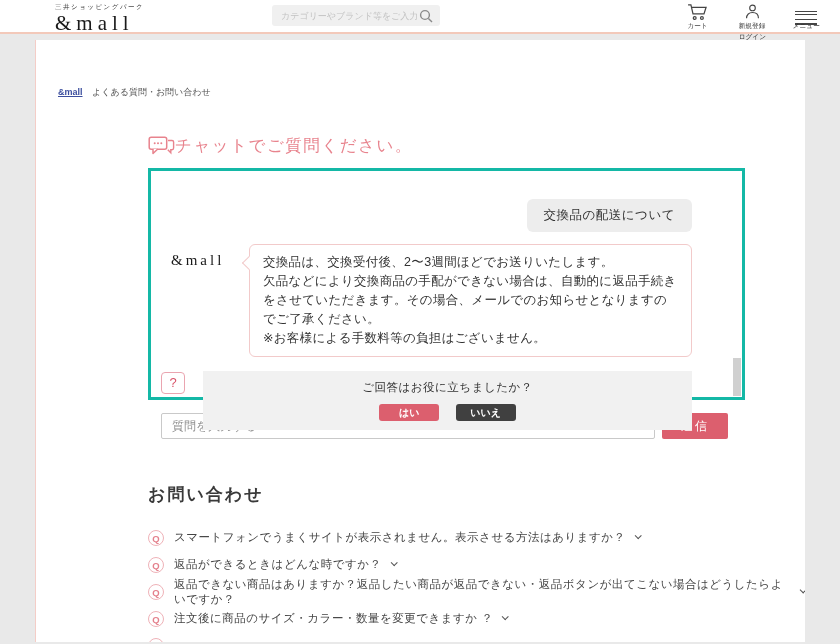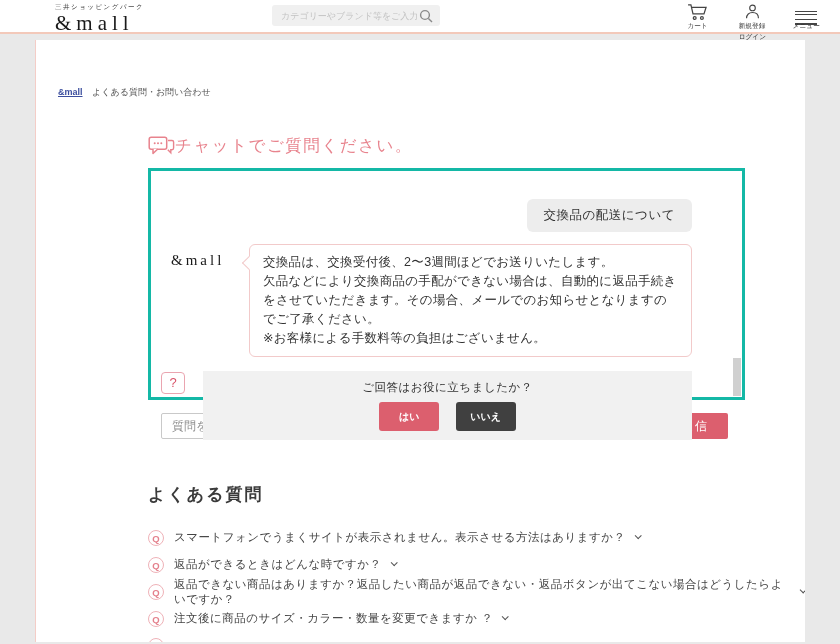--- a/index.html
+++ b/index.html
@@ -47,21 +47,21 @@
   .bot-bubble { position:relative; flex:1; border:1px solid #f2caca; border-radius:6px;
                 padding:8px 13px; font-size:12.5px; line-height:19px; color:#333;
                 letter-spacing:.3px; }
   .bubble-tail { position:absolute; left:-6px; top:13px; width:10px; height:10px;
                  background:#fff; border-left:1px solid #f2caca; border-bottom:1px solid #f2caca;
                  transform:rotate(45deg); }
   .feedback { margin:14px 50px 0 52px; background:#f1f1f1; padding:9px 8px 9px;
               text-align:center; }
   .fb-q { font-size:11.5px; color:#333; letter-spacing:.5px; }
   .fb-btns { margin-top:7px; }
-  .fb-btn { display:inline-block; width:60px; height:29px; line-height:17px;
+  .fb-btn { display:inline-block; width:60px; height:17px; line-height:17px;
             border:none; border-radius:3px; color:#fff; font-size:10px; font-weight:bold;
             margin:0 6px; cursor:pointer; text-align:center; }
   .fb-yes { background:#dc5f6e; }
   .fb-no  { background:#404040; }
   .help-btn { position:absolute; left:10px; bottom:3px; width:24px; height:22px;
               border:1px solid #eaa5b0; border-radius:4px; background:#fff; color:#d9546a;
               font-size:13px; line-height:20px; text-align:center; cursor:pointer; }
   .chat-scroll { position:absolute; right:1px; bottom:1px; width:8px; height:38px;
                  background:#d0d0d0; }
   .ask-row { margin-top:13px; margin-left:13px; width:567px; display:flex; }
@@ -186,21 +186,21 @@
 
       <div class="help-btn">?</div>
       <div class="chat-scroll"></div>
     </div>
 
     <div class="ask-row">
       <input class="ask-input" placeholder="質問を入力する" style="">
       <button class="send-btn">送信</button>
     </div>
 
-    <div class="faq-heading">よくある質問</div>
+    <div class="faq-heading">お問い合わせ</div>
 
     <div class="faq-list">
       <div class="faq-item">
         <span class="q-icon">Q</span>
         <span class="faq-text">スマートフォンでうまくサイトが表示されません。表示させる方法はありますか？</span>
         <span class="chev"></span>
       </div>
       <div class="faq-item">
         <span class="q-icon">Q</span>
         <span class="faq-text">返品ができるときはどんな時ですか？</span>

